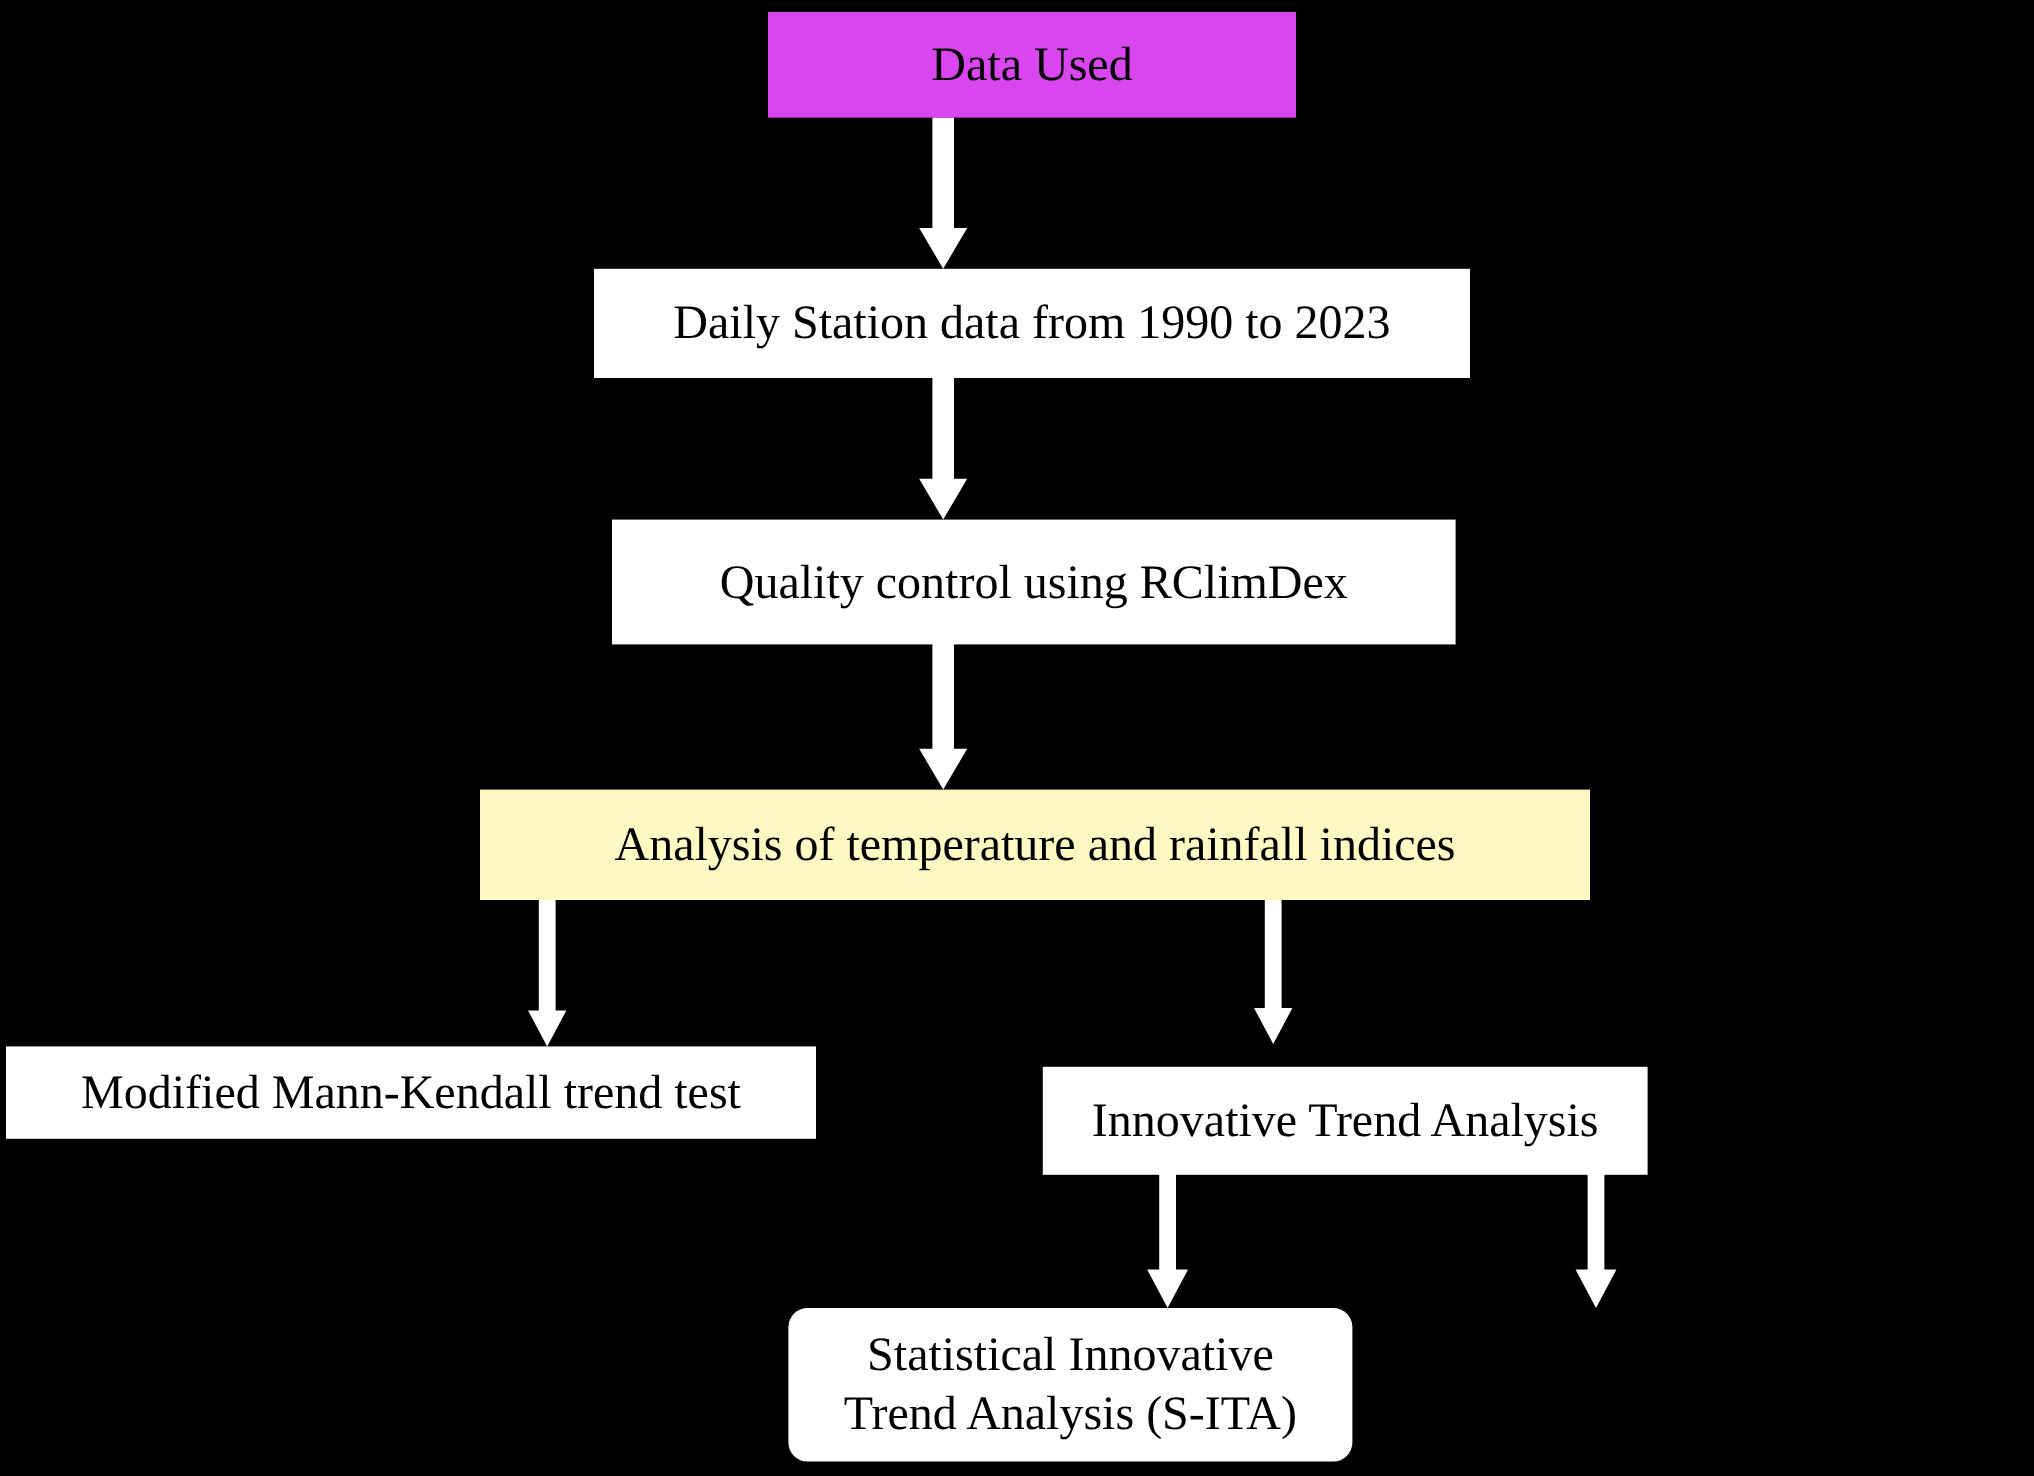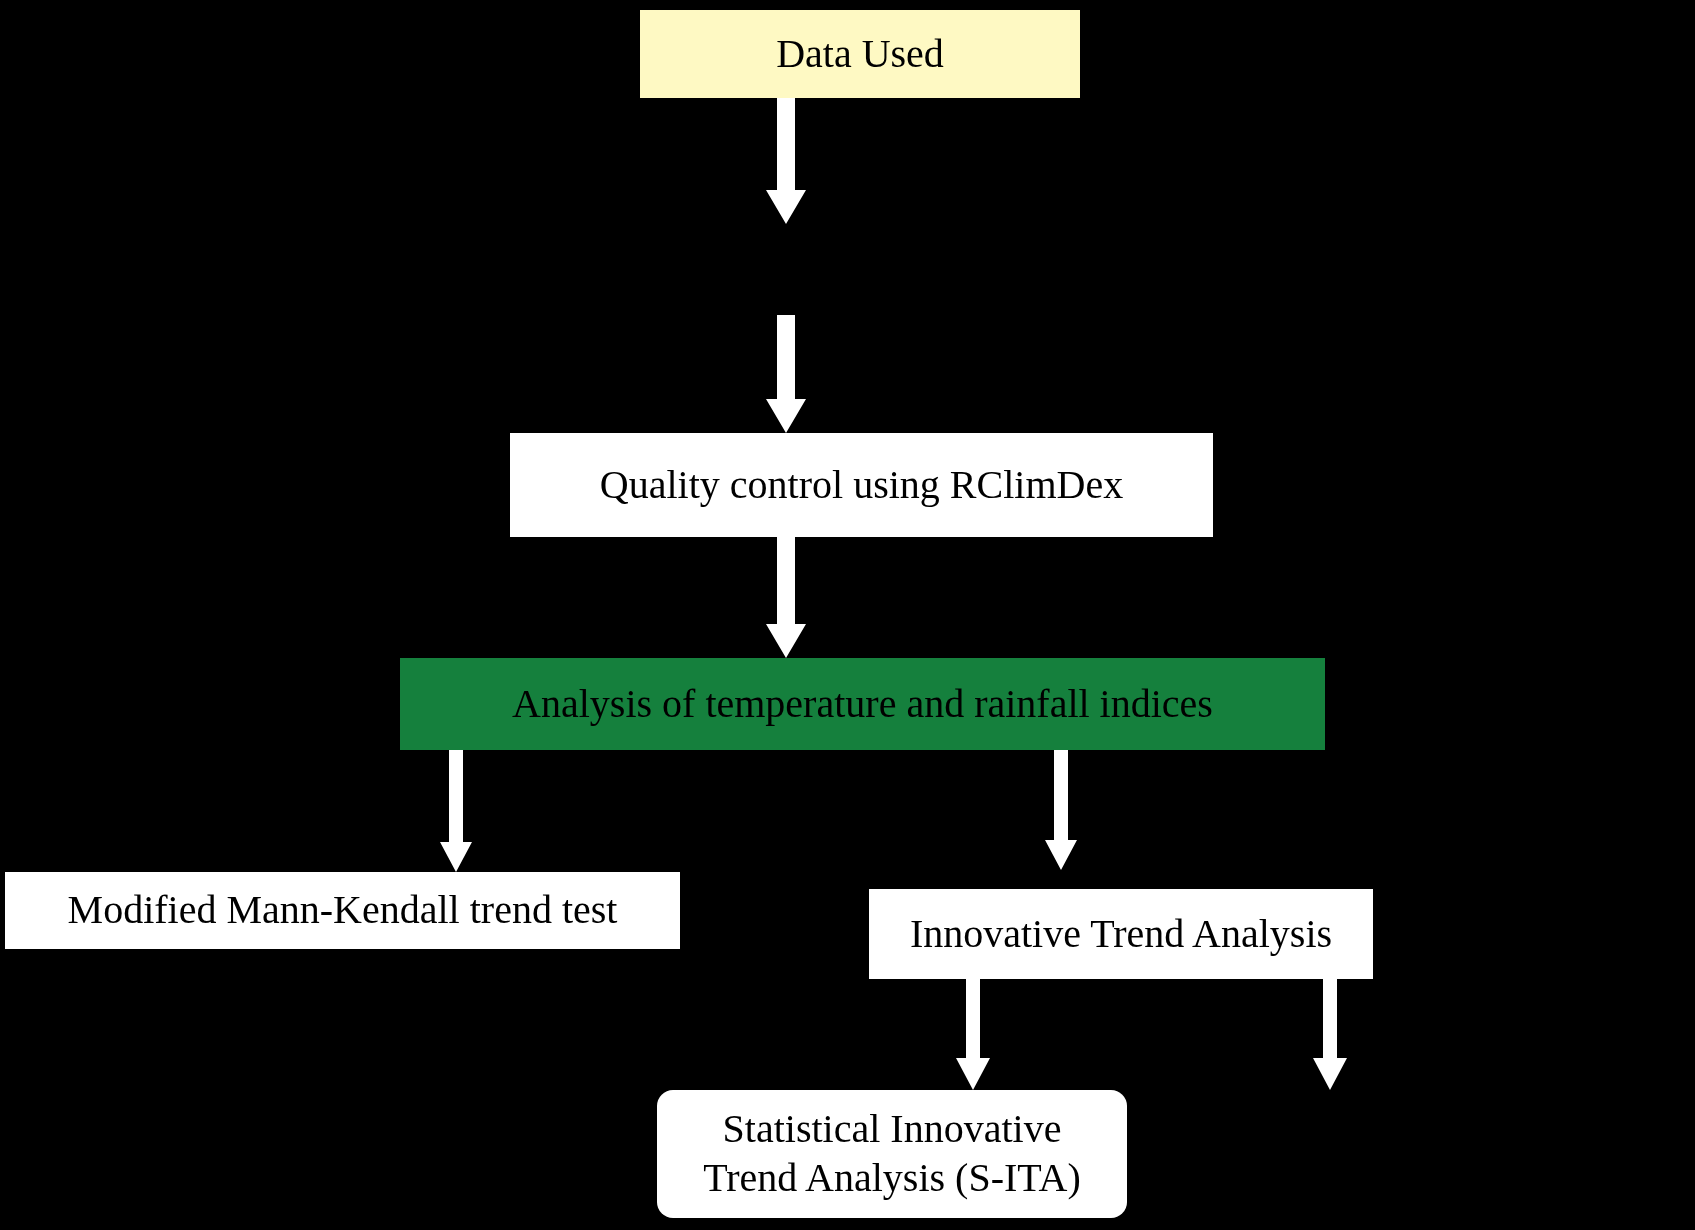--- a/index.html
+++ b/index.html
@@ -73,27 +73,30 @@
     <div class="arrow" style="left: 954px; top: 960px; width: 38px; height: 130px;">
       <svg width="38" height="130" viewBox="0 0 38 130">
         <polygon points="12,0 26,0 26,98 36,98 19,130 2,98 12,98" fill="#ffffff"></polygon>
       </svg>
     </div>
     <div class="arrow" style="left: 1311px; top: 960px; width: 38px; height: 130px;">
       <svg width="38" height="130" viewBox="0 0 38 130">
         <polygon points="12,0 26,0 26,98 36,98 19,130 2,98 12,98" fill="#ffffff"></polygon>
       </svg>
     </div>
-    <div class="node" style="left: 640px; top: 10px; width: 440px; height: 88px; background: #fef9c3; color: rgb(0, 0, 0); font-size: 40px;">
+    <div class="node" style="left: 640px; top: 10px; width: 440px; height: 88px; background: #d946ef; color: rgb(0, 0, 0); font-size: 40px;">
       <span class="label">Data Used</span>
+    </div>
+    <div class="node" style="left: 495px; top: 224px; width: 730px; height: 91px; background: rgb(255, 255, 255); color: rgb(0, 0, 0); font-size: 40px;">
+      <span class="label">Daily Station data from 1990 to 2023</span>
     </div>
     <div class="node" style="left: 510px; top: 433px; width: 703px; height: 104px; background: rgb(255, 255, 255); color: rgb(0, 0, 0); font-size: 40px;">
       <span class="label">Quality control using RClimDex</span>
     </div>
-    <div class="node" style="left: 400px; top: 658px; width: 925px; height: 92px; background: #15803d; color: rgb(0, 0, 0); font-size: 40px;">
+    <div class="node" style="left: 400px; top: 658px; width: 925px; height: 92px; background: #fef9c3; color: rgb(0, 0, 0); font-size: 40px;">
       <span class="label">Analysis of temperature and rainfall indices</span>
     </div>
     <div class="node" style="left: 5px; top: 872px; width: 675px; height: 77px; background: rgb(255, 255, 255); color: rgb(0, 0, 0); font-size: 40px;">
       <span class="label">Modified Mann-Kendall trend test</span>
     </div>
     <div class="node" style="left: 869px; top: 870px; width: 504px; height: 90px; background: rgb(255, 255, 255); color: rgb(0, 0, 0); font-size: 40px; margin-top: 19px;">
       <span class="label">Innovative Trend Analysis</span>
     </div>
     <div class="node" style="left: 657px; top: 1090px; width: 470px; height: 128px; background: rgb(255, 255, 255); color: rgb(0, 0, 0); font-size: 40px; border-radius: 16px;">
       <span class="label">Statistical Innovative

